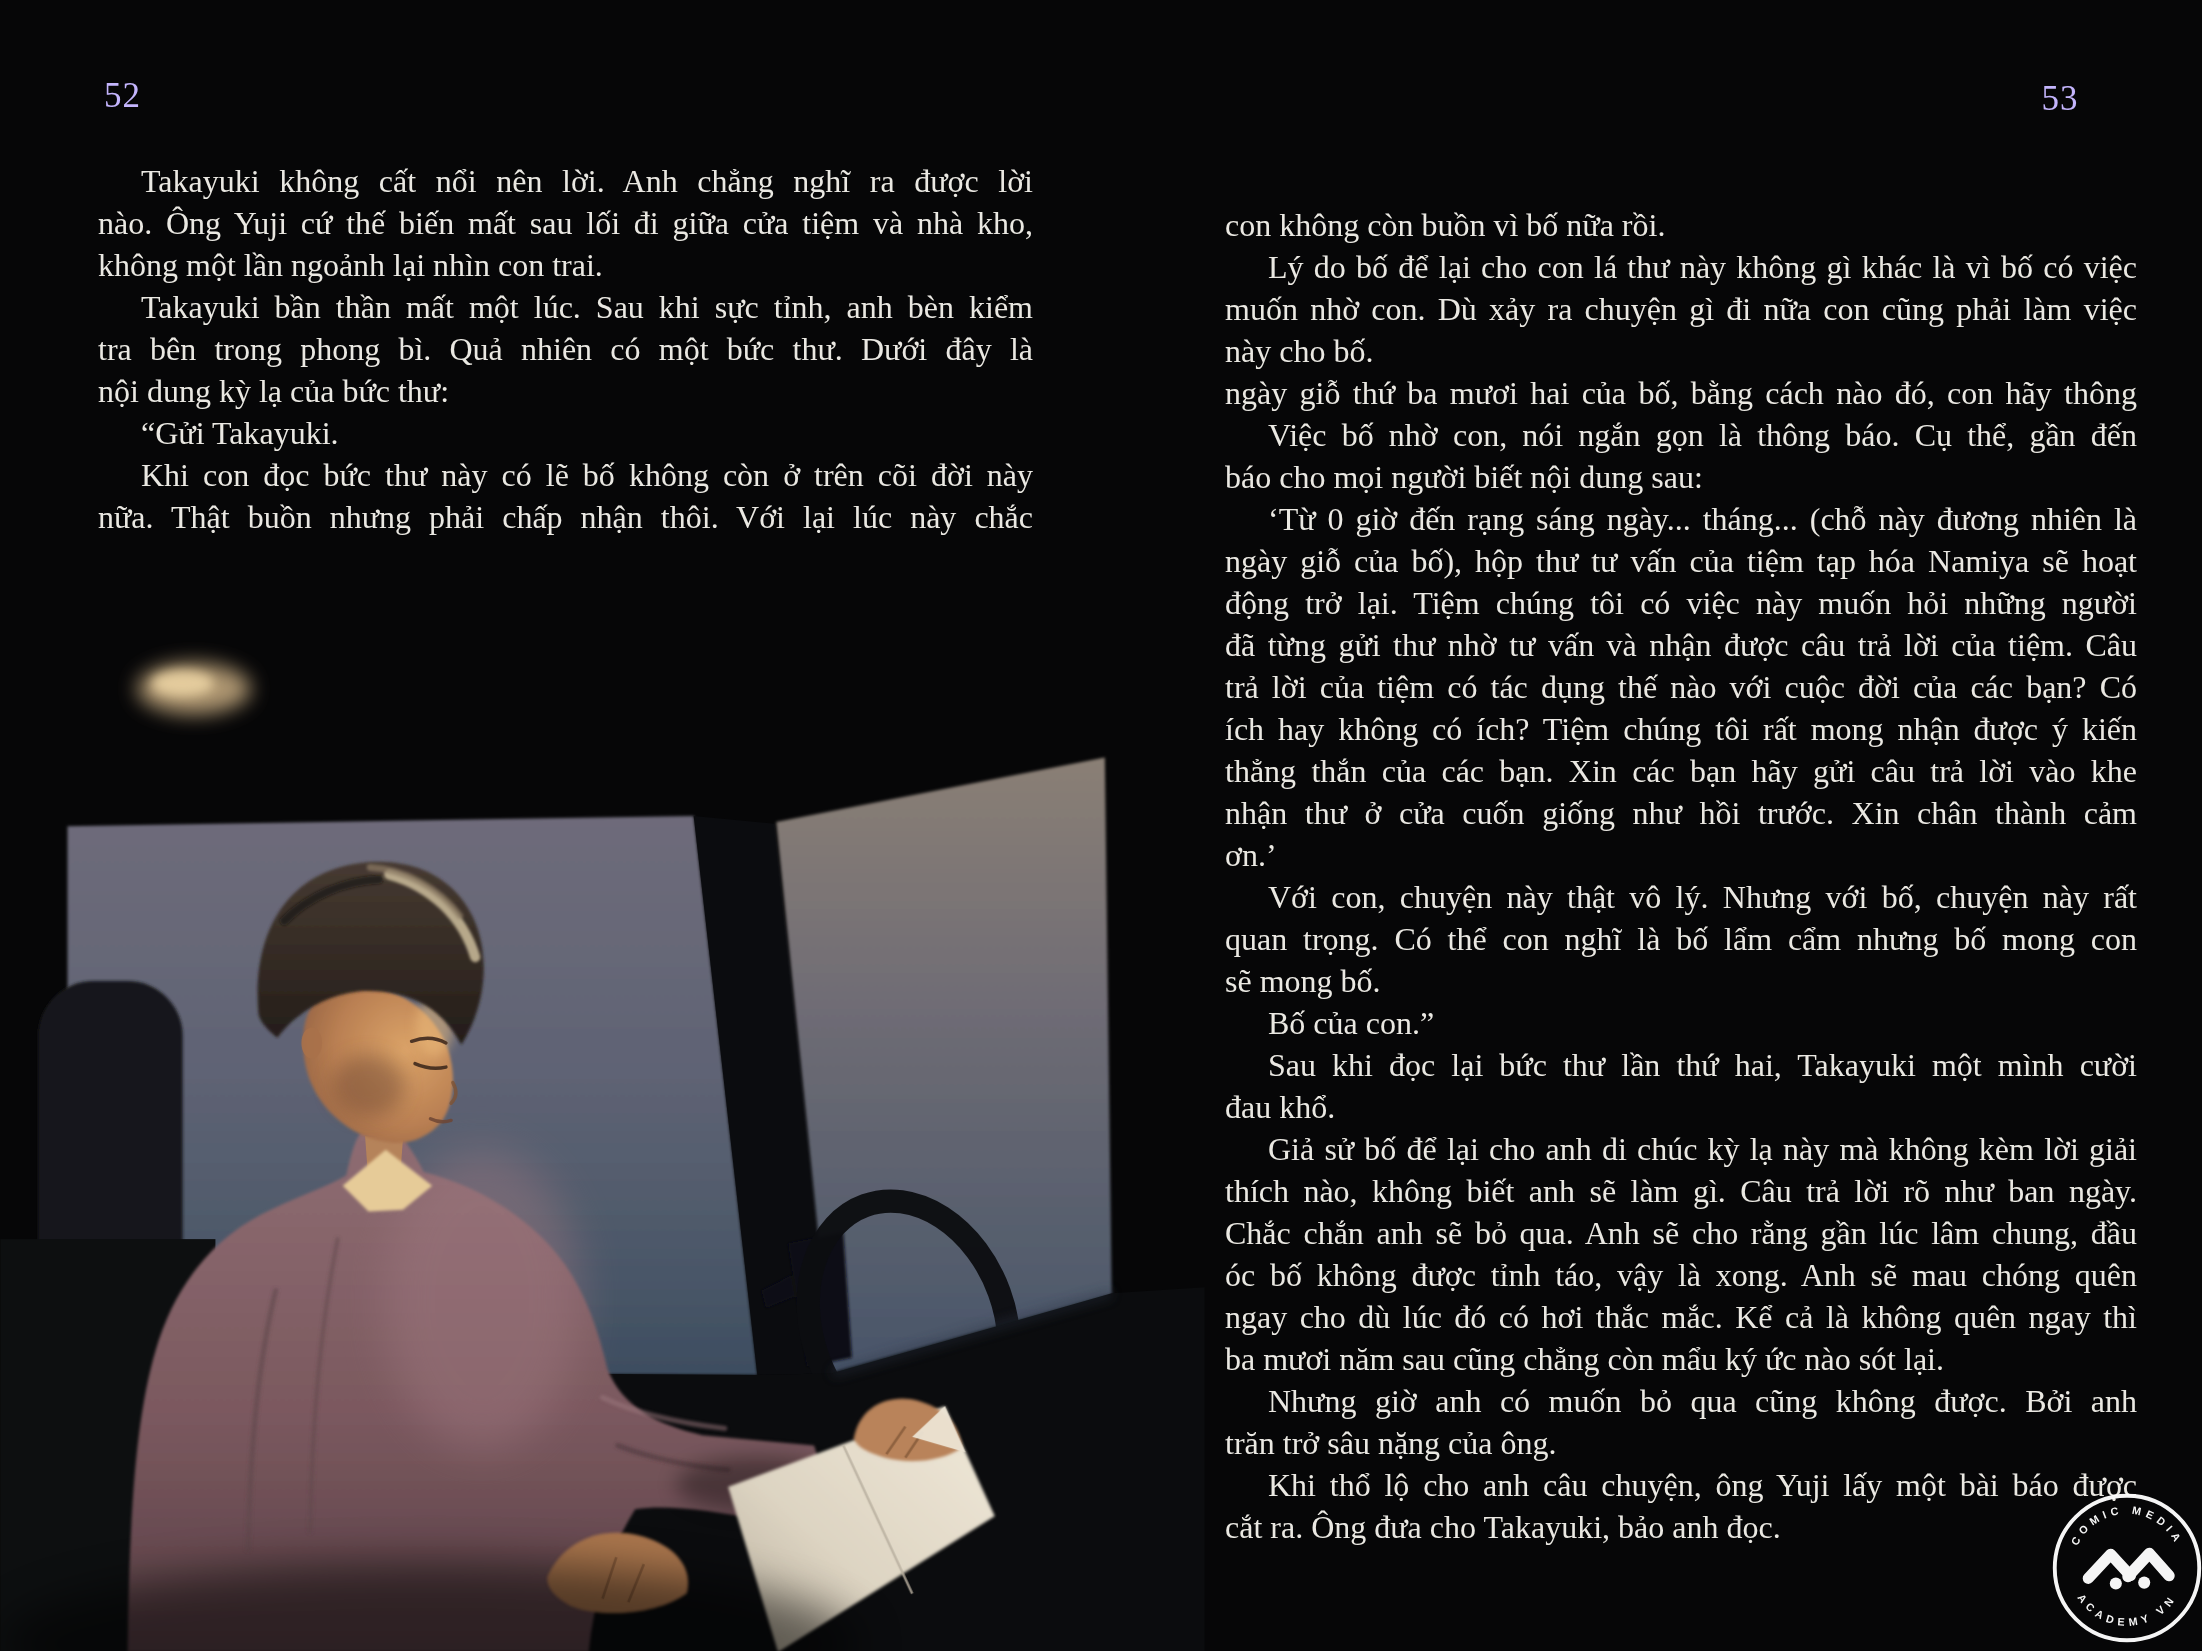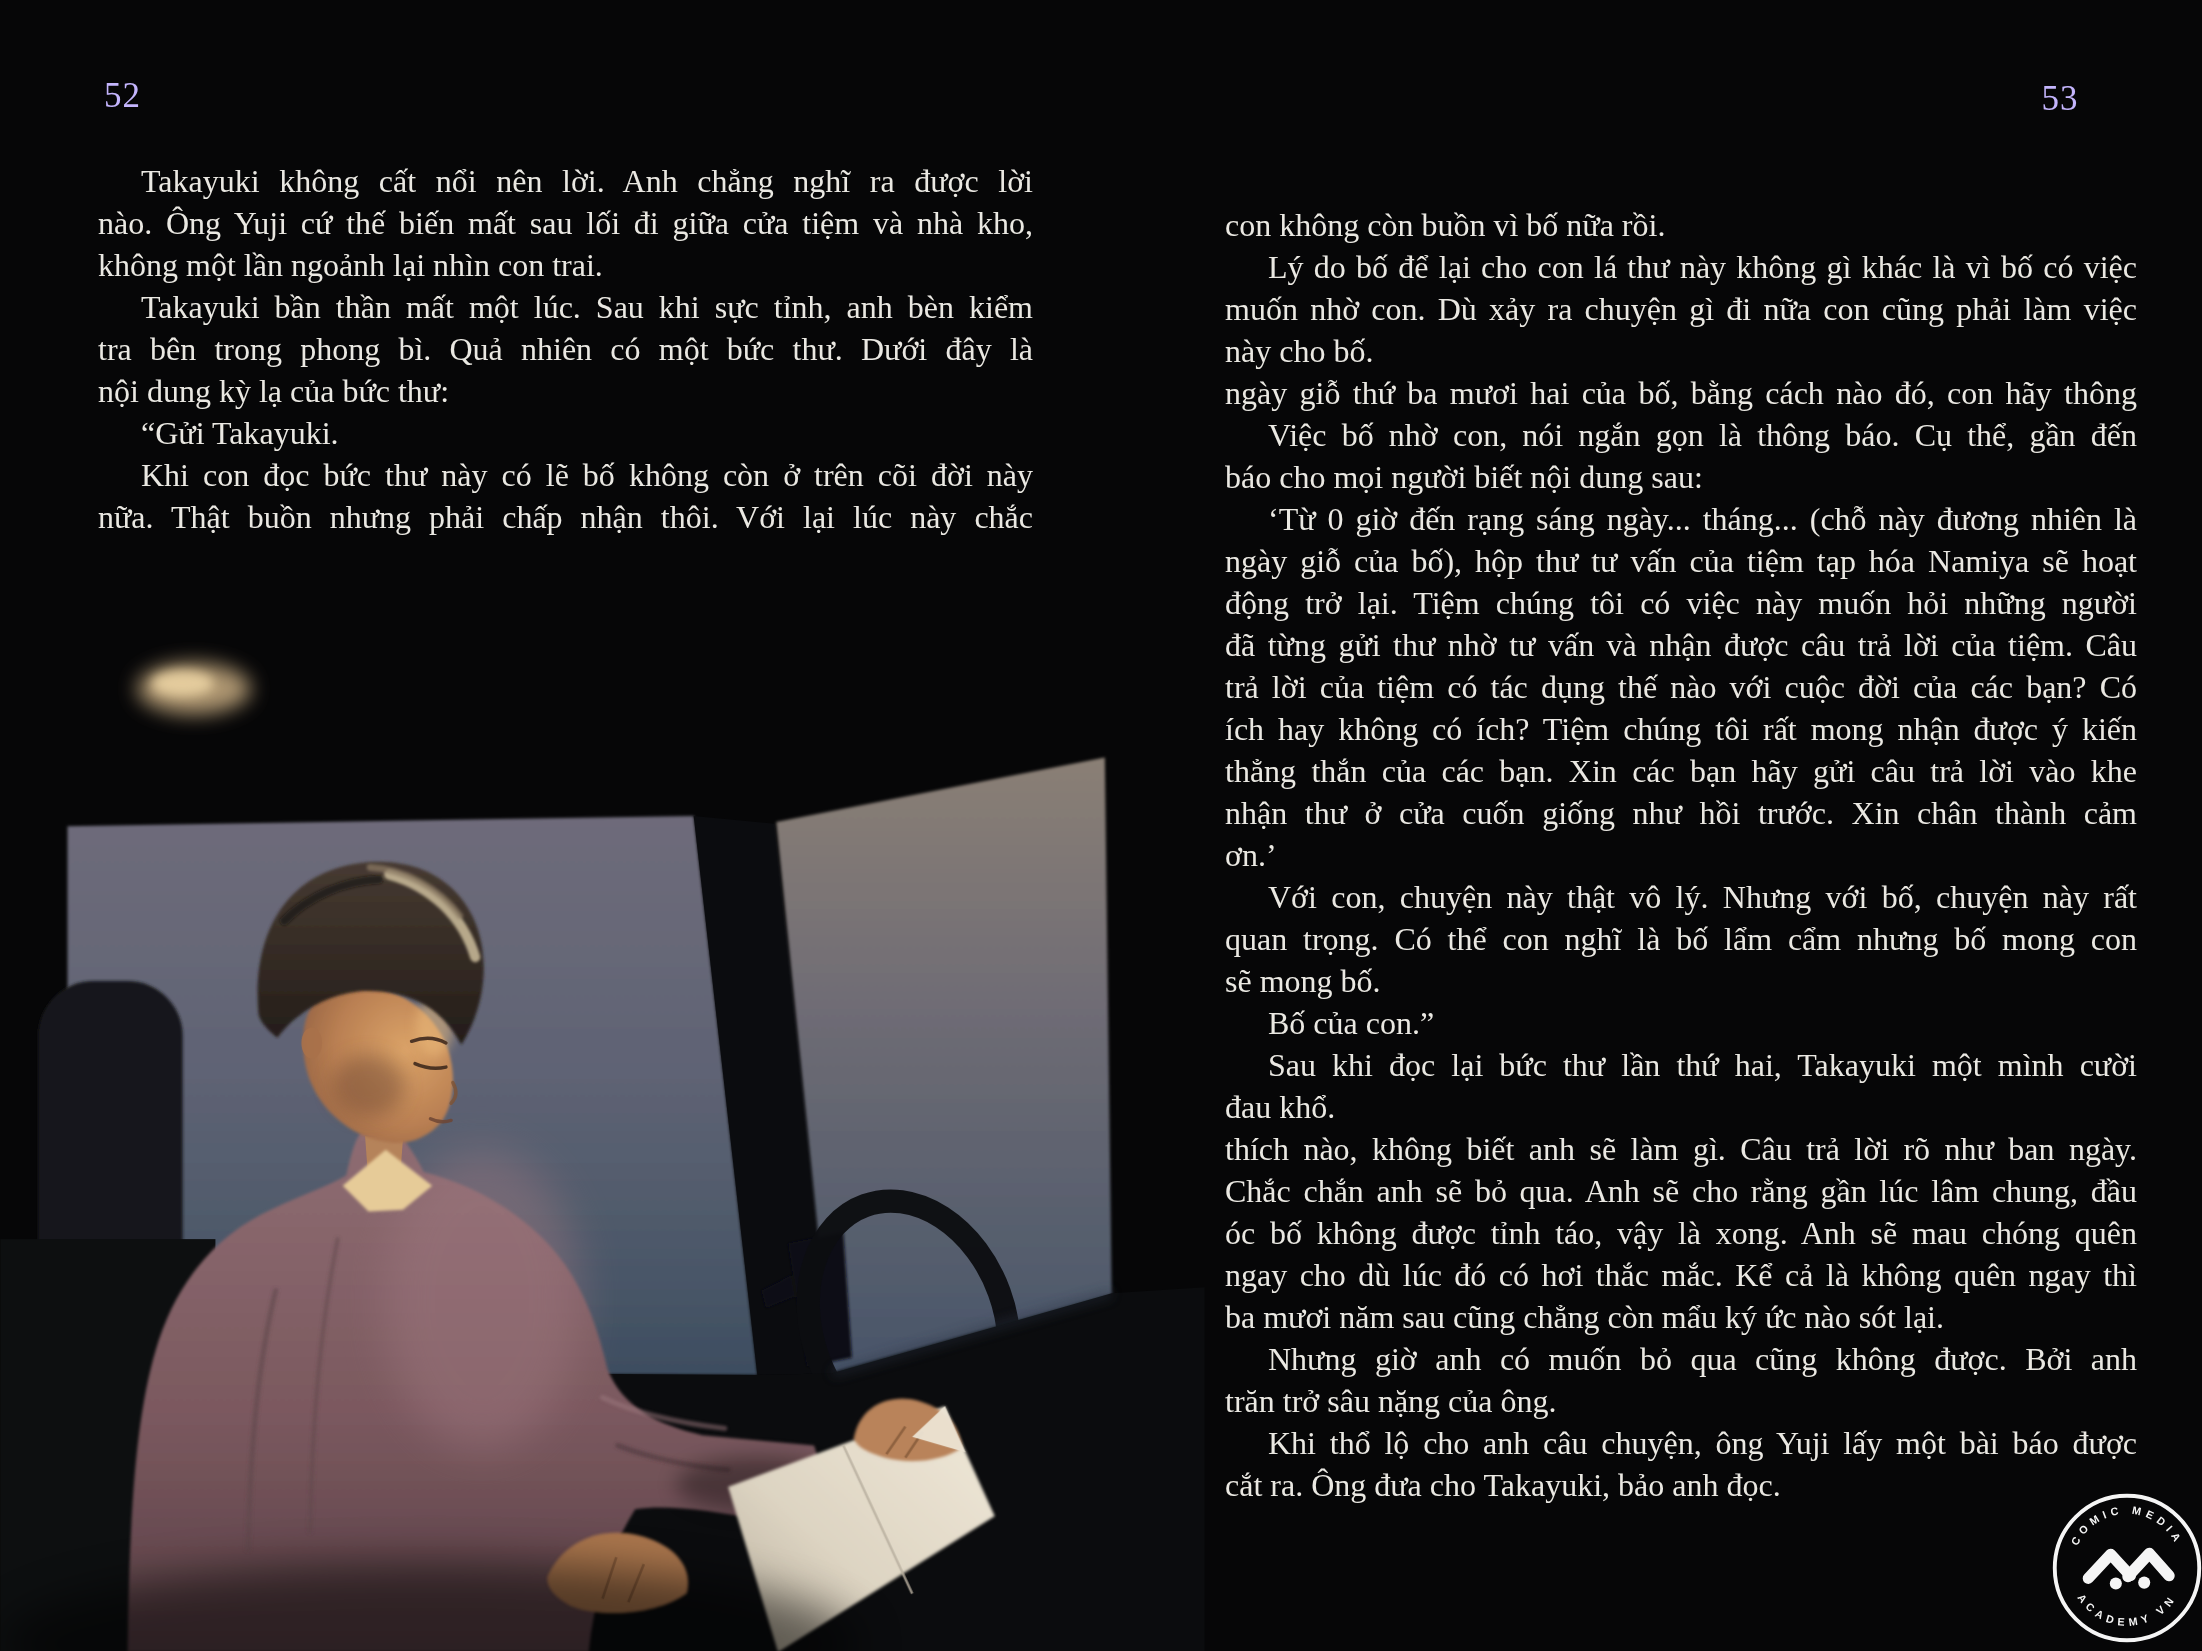--- a/index.html
+++ b/index.html
@@ -236,20 +236,21 @@
         <div class="line j">quan trọng. Có thể con nghĩ là bố lẩm cẩm nhưng bố mong con</div>
 
         <div class="line">sẽ mong bố.</div>
 
         <div class="line i">Bố của con.”</div>
 
         <div class="line i j">Sau khi đọc lại bức thư lần thứ hai, Takayuki một mình cười</div>
 
         <div class="line">đau khổ.</div>
 
+        <div class="line i j">Giả sử bố để lại cho anh di chúc kỳ lạ này mà không kèm lời giải</div>
 
         <div class="line j">thích nào, không biết anh sẽ làm gì. Câu trả lời rõ như ban ngày.</div>
 
         <div class="line j">Chắc chắn anh sẽ bỏ qua. Anh sẽ cho rằng gần lúc lâm chung, đầu</div>
 
         <div class="line j">óc bố không được tỉnh táo, vậy là xong. Anh sẽ mau chóng quên</div>
 
         <div class="line j">ngay cho dù lúc đó có hơi thắc mắc. Kể cả là không quên ngay thì</div>
 
         <div class="line">ba mươi năm sau cũng chẳng còn mẩu ký ức nào sót lại.</div>

